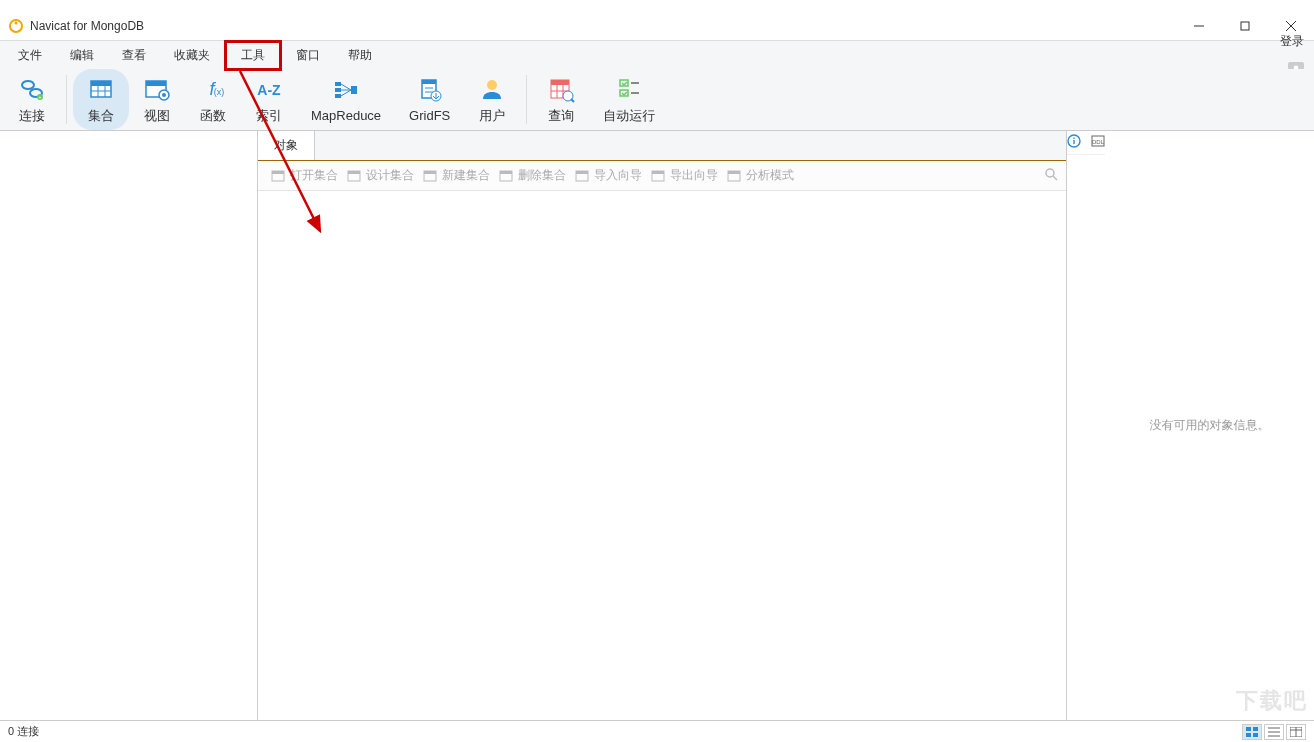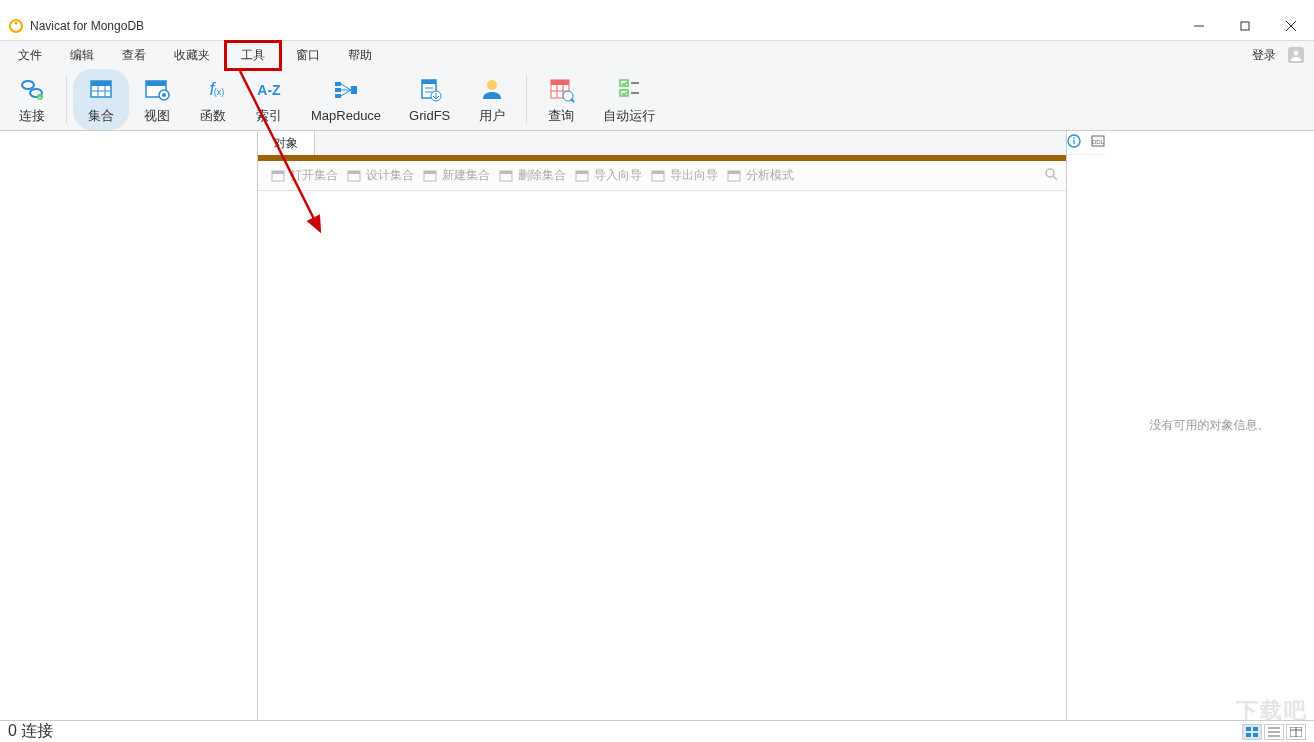--- a/index.html
+++ b/index.html
@@ -10,66 +10,66 @@
 .titlebar .logo { width: 16px; height: 16px; margin-right: 6px; }
 .titlebar .title { flex: 1; }
 .titlebar .win-btns { display: flex; }
 .titlebar .win-btn { width: 46px; height: 30px; display: flex; align-items: center; justify-content: center; cursor: default; }
 .titlebar .win-btn svg { width: 10px; height: 10px; }
 
 
 .menubar { height: 28px; display: flex; align-items: center; background: #f5f6f7; padding: 0 4px; }
 .menubar .menu-item { padding: 4px 14px; cursor: default; }
 .menubar .spacer { flex: 1; }
-.menubar .login { padding: 4px 6px; display: flex; align-items: center; gap: 12px; }
+.menubar .login { padding: 4px 6px; display: flex; align-items: flex-end; gap: 12px; flex-direction: column; }
 .menubar .avatar { width: 16px; height: 16px; background: #ccc; border-radius: 2px; display:flex; align-items:center; justify-content:center;}
 .highlight-box { border: 3px solid #c00; position: relative; }
 
 
 .toolbar { height: 62px; display: flex; align-items: stretch; background: #f5f6f7; border-bottom: 1px solid #ccc; padding: 0 4px; }
 .tool-btn { display: flex; flex-direction: column; align-items: center; justify-content: center; padding: 4px 14px; gap: 4px; position: relative; }
 .tool-btn.active { background: #d9e8f5; border-radius: 19px; }
 .tool-btn .ico { width: 28px; height: 28px; display: flex; align-items: center; justify-content: center; }
 .tool-btn .lbl { font-size: 13px; white-space: nowrap; }
 .sep { width: 1px; background: #ddd; margin: 6px 6px; }
 
 
 .main { flex: 1; display: flex; min-height: 0; }
 .left-panel { width: 258px; border-right: 1px solid #ccc; background: #fff; }
 .center-panel { flex: 1; display: flex; flex-direction: column; border-right: 1px solid #ccc; min-width: 0; }
 .right-panel { width: 247px; background: #fff; display: flex; flex-direction: row; }
 
 
-.center-tabs { height: 30px; display: flex; align-items: stretch; border-bottom: 6px solid #a16207; }
+.center-tabs { height: 30px; display: flex; align-items: stretch; border-bottom: 1px solid #a16207; }
 .ctab { padding: 6px 16px; border-right: 1px solid #ccc; background: #fff; display:flex; align-items:center;}
 .ctab-rest { flex: 1; background: #f5f6f7; }
 
 
 .center-toolbar { height: 30px; display: flex; align-items: center; padding: 0 8px; background: #fcfcfc; border-bottom: 1px solid #e5e5e5; color: #aaa; }
 .ct-item { display: flex; align-items: center; gap: 4px; padding: 2px 4px; }
 .ct-item .mini-ico { width: 16px; height: 16px; }
 .center-toolbar .search-ico { margin-left: auto; }
 
 .center-body { flex: 1; background: #fff; position: relative; }
 
 
 .right-top { height: 24px; display: flex; align-items: center; justify-content: center; gap: 10px; border-bottom: 1px solid #eee; }
 .right-body { flex: 1; display: flex; align-items: center; justify-content: center; color: #999; }
 
 
-.statusbar { height: 22px; border-top: 1px solid #ccc; display: flex; align-items: center; padding: 0 8px; font-size: 16px; background: #fff; }
+.statusbar { height: 22px; border-top: 1px solid #ccc; display: flex; align-items: center; padding: 0 8px; font-size: 11px; background: #fff; }
 .statusbar .sb-spacer { flex: 1; }
 .statusbar .sb-btn { width: 20px; height: 16px; margin-left: 2px; display:flex; align-items:center; justify-content:center; border: 1px solid #ccc; }
 .statusbar .sb-btn.active { background: #d9e8f5; }
 
 
 .arrow { position: absolute; pointer-events: none; z-index: 50; }
 
 
-.watermark { position: absolute; right: 6px; bottom: 16px; color: #ccc; font-size: 22px; font-weight: bold; letter-spacing: 2px; opacity: .5; pointer-events:none;}
+.watermark { position: absolute; right: 6px; bottom: 26px; color: #ccc; font-size: 22px; font-weight: bold; letter-spacing: 2px; opacity: .5; pointer-events:none;}
 </style>
 </head>
 <body>
 
 <div class="titlebar">
   <span class="logo">
     <svg viewBox="0 0 16 16">
         <circle cx="8" cy="8" r="6" fill="none" stroke="#f7a500" stroke-width="2"></circle>
         <circle cx="8" cy="5" r="1.5" fill="#f7a500"></circle>
       </svg>

